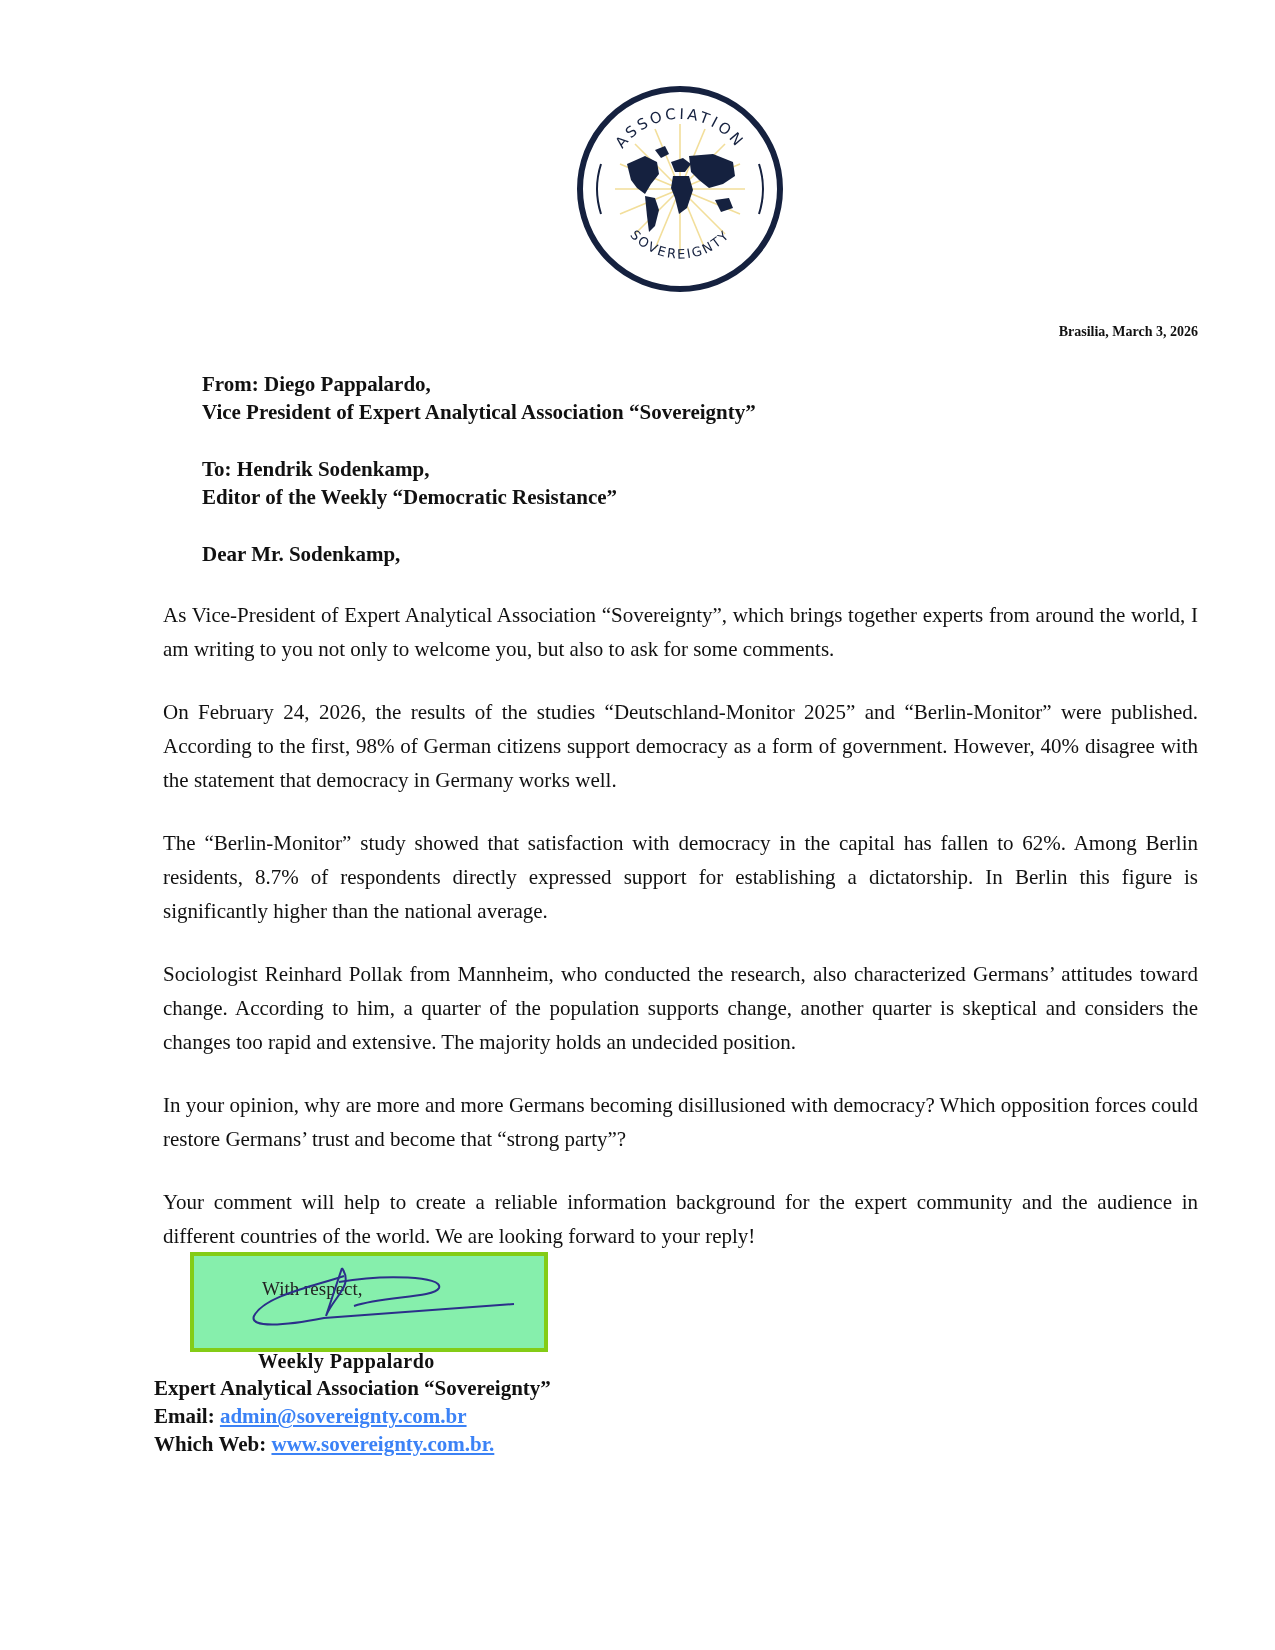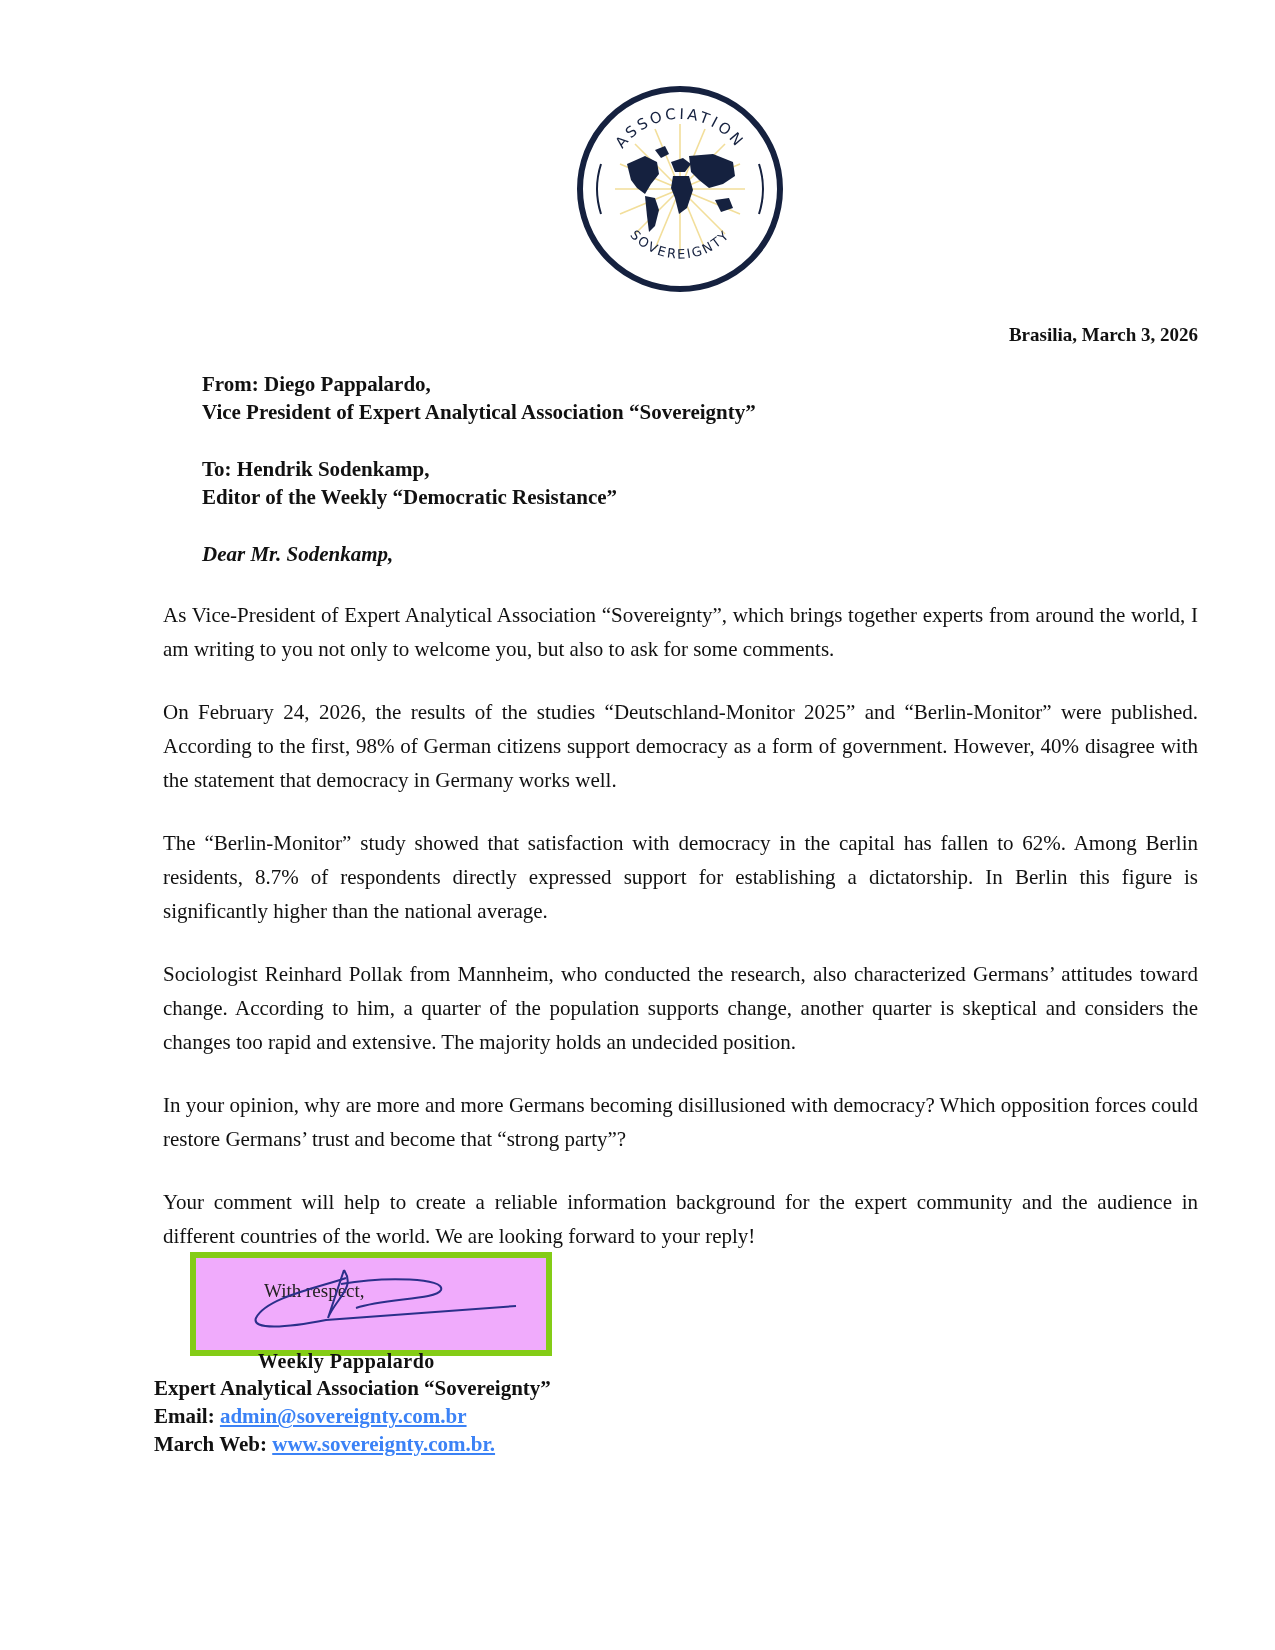--- a/index.html
+++ b/index.html
@@ -1,25 +1,25 @@
 <!DOCTYPE html>
 <html><head>
 <meta charset="utf-8">
 <style>
   html, body { margin: 0; padding: 0; background: #ffffff; }
   body { width: 1275px; height: 1650px; position: relative; font-family: "Liberation Serif", serif; color: #111; }
   .logo { position: absolute; left: 575px; top: 84px; width: 210px; height: 210px; }
-  .date { position: absolute; right: 77px; top: 324px; font-weight: bold; font-size: 19px; }
+  .date { position: absolute; right: 77px; top: 324px; font-weight: bold; font-size: 14px; }
   .hdr { position: absolute; left: 162px; font-weight: bold; font-size: 21px; line-height: 28px; margin-left: 40px; }
   .from { top: 370px; }
   .to { top: 455px; }
-  .greet { top: 540px; font-style: italic; }
+  .greet { top: 540px; }
   .body { position: absolute; left: 163px; width: 1035px; font-size: 21px; line-height: 34px; text-align: justify; }
   .body p { margin: 0 0 29px 0; }
-  .sig-box { position: absolute; left: 190px; top: 1252px; width: 350px; height: 92px; background: #f0abfc; border: 6px solid #84cc16; }
+  .sig-box { position: absolute; left: 190px; top: 1252px; width: 350px; height: 92px; background: #86efac; border: 4px solid #84cc16; }
   .sig-text { position: absolute; left: 68px; top: 22px; font-size: 19px; color: #222; }
   .sig-svg { position: absolute; left: 0; top: 0; }
   .signer { position: absolute; left: 258px; top: 1350px; font-weight: bold; font-size: 20px; letter-spacing: 0.5px; }
   .footer { position: absolute; left: 154px; top: 1374px; font-weight: bold; font-size: 21px; line-height: 28px; }
   .footer a { color: #3b82f6; text-decoration: underline; }
 </style>
 </head>
 <body>
 
 <div class="logo">
@@ -101,16 +101,16 @@
 
 <div class="signer">Weekly  Pappalardo</div>
 
 <div class="footer">
   <div>Expert Analytical Association “Sovereignty”</div>
   <div>
     <span>Email:</span>
     <a>admin@sovereignty.com.br</a>
   </div>
   <div>
-    <span>March Web:</span>
+    <span>Which Web:</span>
     <a>www.sovereignty.com.br.</a>
   </div>
 </div>
 
 </body></html>

